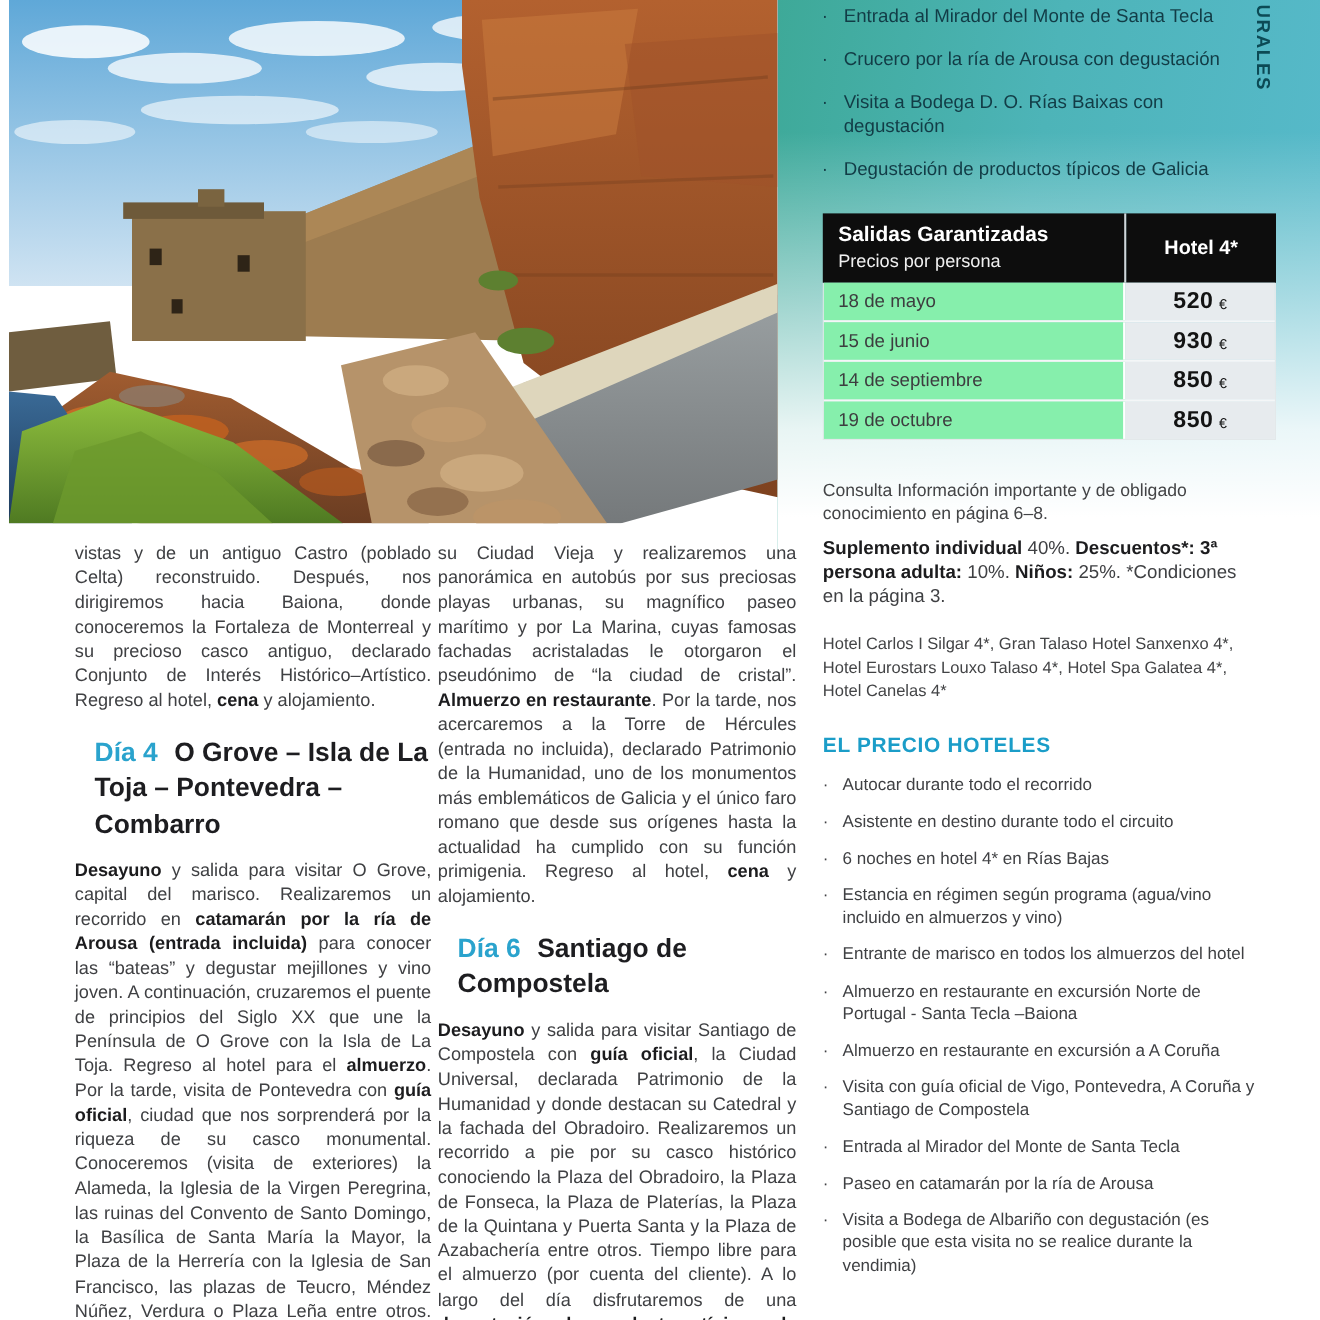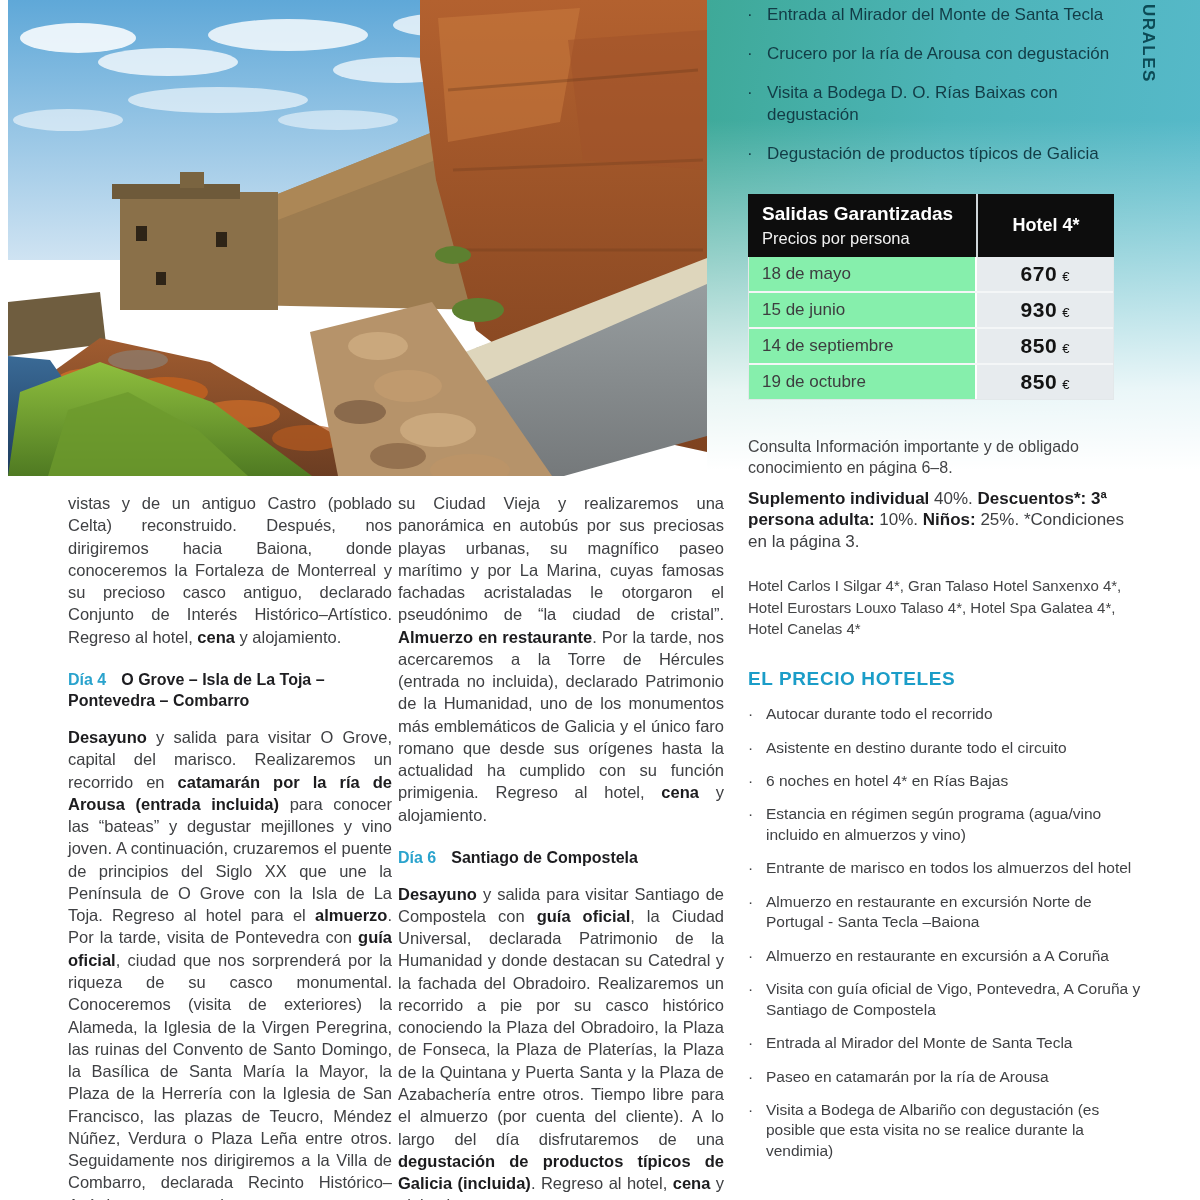--- a/index.html
+++ b/index.html
@@ -20,21 +20,21 @@
     font-weight:500;color:#123c46;}
   .top-bullets .dot{width:8px;flex:0 0 8px;color:#123c46;}
   .vertical-label{
     position:absolute;right:42px;top:4px;writing-mode:vertical-rl;
     font-size:17px;font-weight:600;letter-spacing:1.5px;color:#0c4a55;
   }
   
   .photo{position:absolute;left:8px;top:0;width:699px;height:476px;overflow:hidden;}
   .photo svg{display:block;width:100%;height:100%;}
   
-  .price-table{position:absolute;left:748px;top:194px;width:366px;}
+  .price-table{position:absolute;left:748px;top:194px;width:412px;}
   .pt-header{display:flex;height:63px;}
   .pt-h-left{flex:1;background:#0d0d0d;color:#ffffff;padding:9px 0 0 14px;border-right:2px solid #cfd6da;}
   .pt-title{font-size:19px;font-weight:bold;line-height:1.2;}
   .pt-sub{font-size:16.5px;color:#f1f1f1;margin-top:3px;}
   .pt-h-right{width:136px;background:#0d0d0d;color:#ffffff;display:flex;align-items:center;
     justify-content:center;font-weight:bold;font-size:18px;}
   .pt-body{border:1px solid #e3e8ea;border-top:none;}
   .pt-row{display:flex;height:34px;}
   .pt-row + .pt-row{border-top:2px solid #f4f6f7;}
   .pt-date{flex:1;background:#86efac;display:flex;align-items:center;padding-left:13px;
@@ -52,21 +52,21 @@
   .gap-lg{margin-top:6px;}
   .inc-list{list-style:none;margin:14px 0 0 0;padding:0;}
   .inc-list li{display:flex;gap:11px;margin-bottom:13px;font-size:15.5px;line-height:1.32;color:#3f4043;}
   .inc-list .dot{width:7px;flex:0 0 7px;color:#3f4043;}
   
   .col{position:absolute;top:492px;font-size:16.5px;line-height:1.35;color:#3f4043;}
   .col-left{left:68px;width:324px;}
   .col-mid{left:398px;width:326px;}
   .col p{margin:0;text-align:justify;}
   .col .b{font-weight:bold;color:#1c1c1e;}
-  .day-heading{margin:21px 0 14px 0;font-size:16px;line-height:1.35;font-weight:bold;color:#1d1d20;text-align:left;}
+  .day-heading{margin:21px 0 14px 18px;font-size:24px;line-height:1.35;font-weight:bold;color:#1d1d20;text-align:left;}
   .day-num{color:#2aa3cd;margin-right:15px;}
 </style>
 </head>
 <body>
 
 <div class="page">
 
   <div class="hero">
     <ul class="top-bullets">
 
@@ -195,21 +195,21 @@
         <div class="pt-title">Salidas Garantizadas</div>
         <div class="pt-sub">Precios por persona</div>
       </div>
       <div class="pt-h-right">Hotel 4*</div>
     </div>
     <div class="pt-body">
 
         <div class="pt-row">
           <div class="pt-date">18 de mayo</div>
           <div class="pt-price">
-            <span class="num">670</span>
+            <span class="num">520</span>
             <span class="eur">€</span>
           </div>
         </div>
 
         <div class="pt-row">
           <div class="pt-date">15 de junio</div>
           <div class="pt-price">
             <span class="num">930</span>
             <span class="eur">€</span>
           </div>

